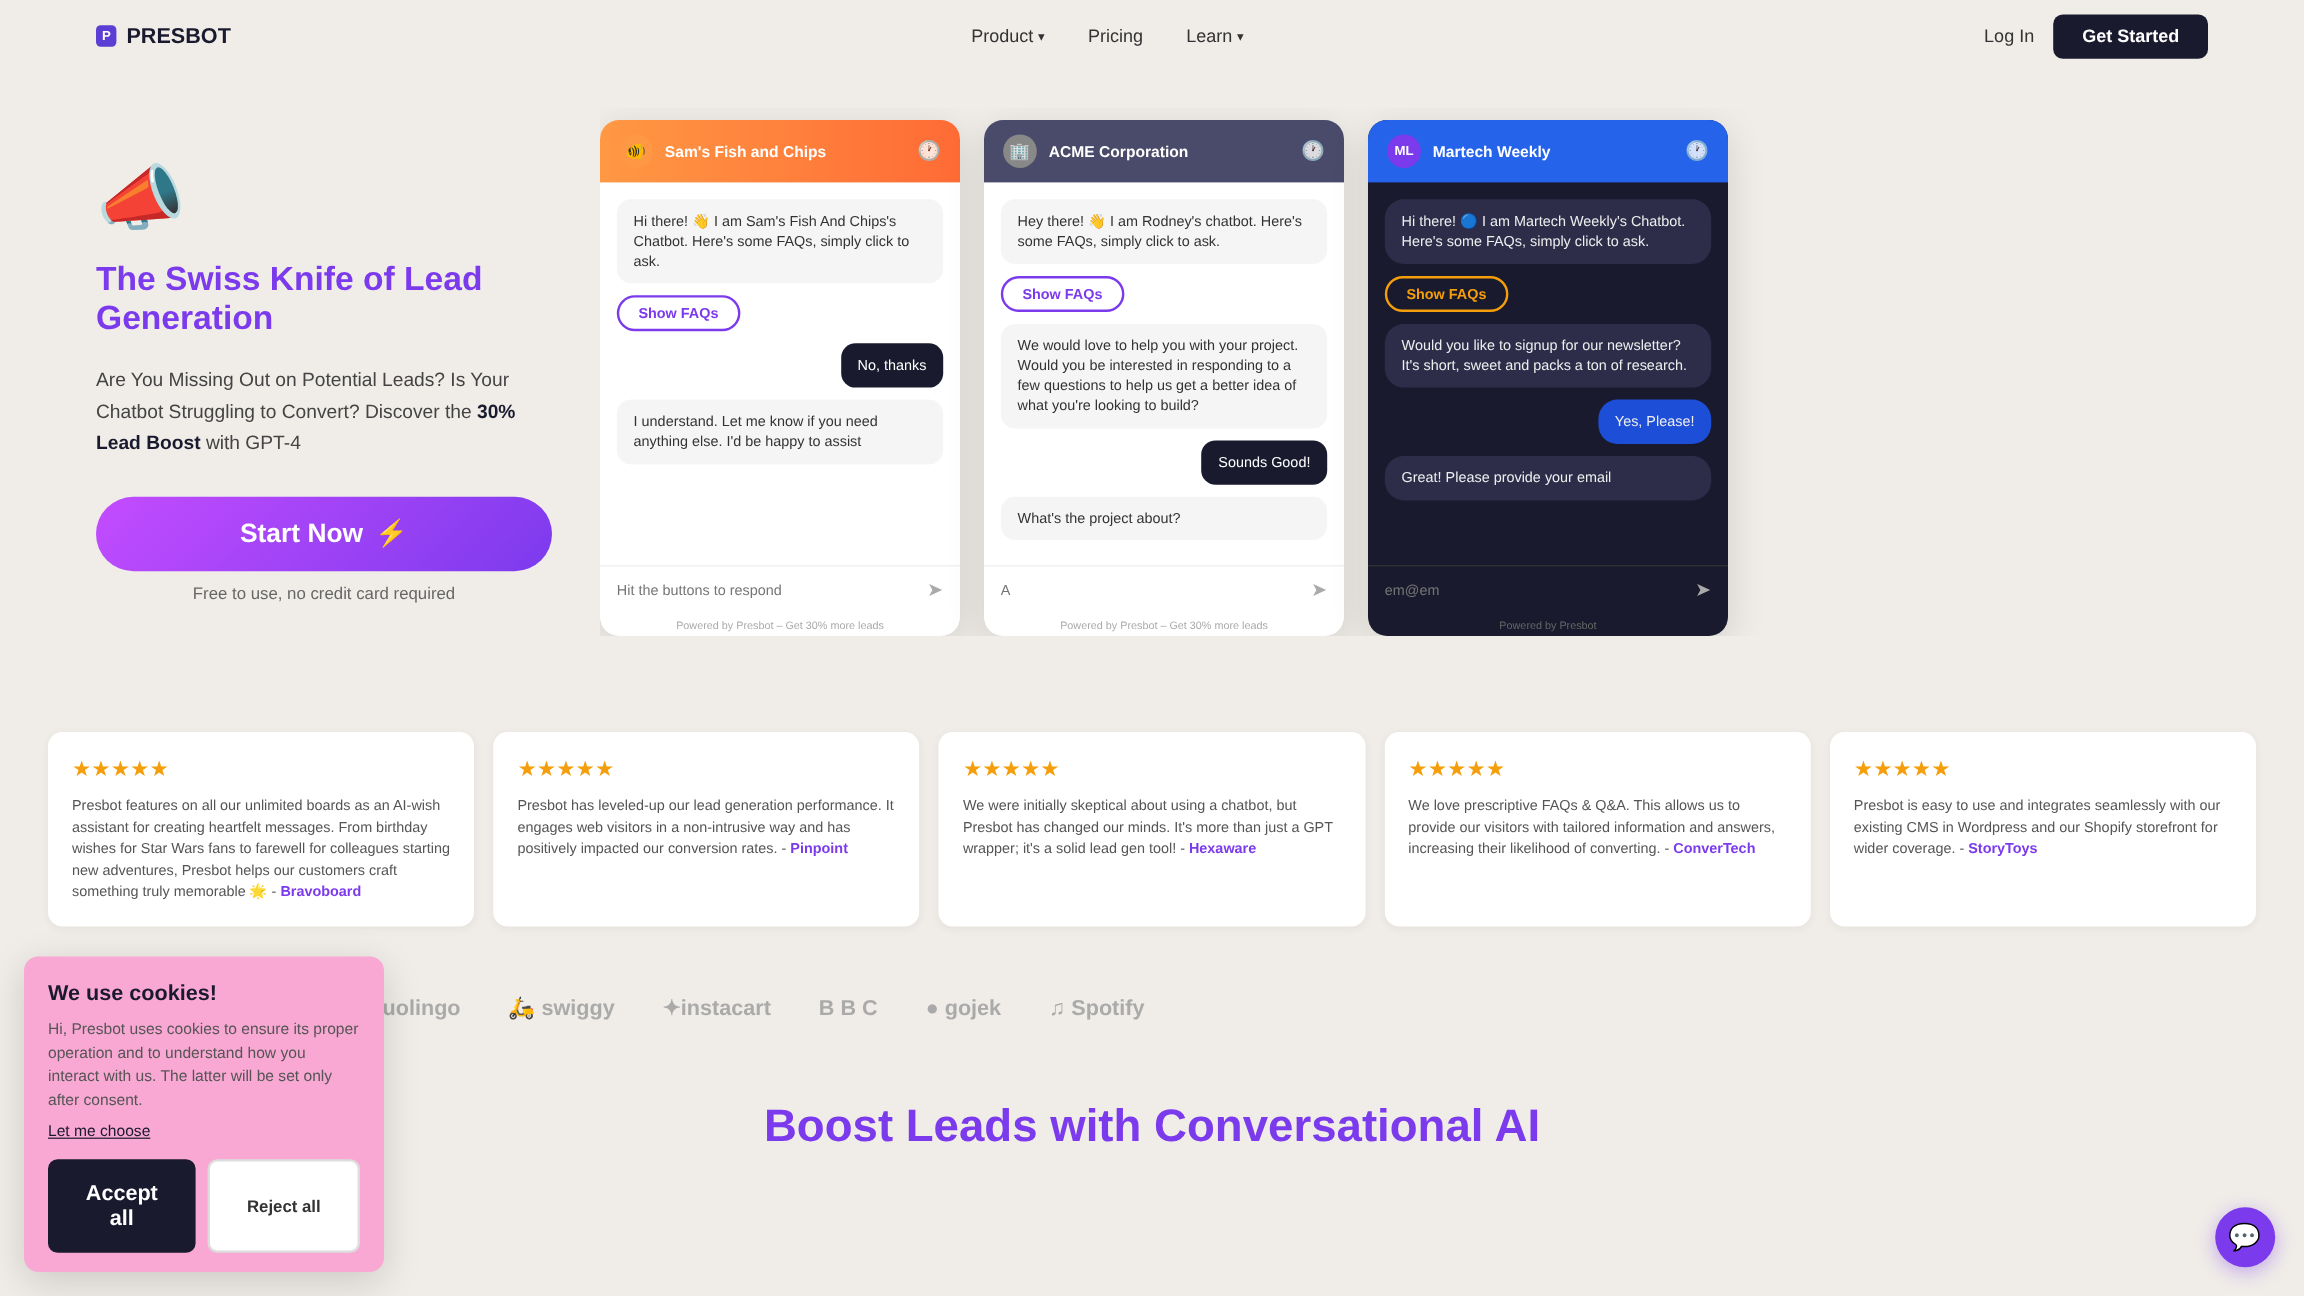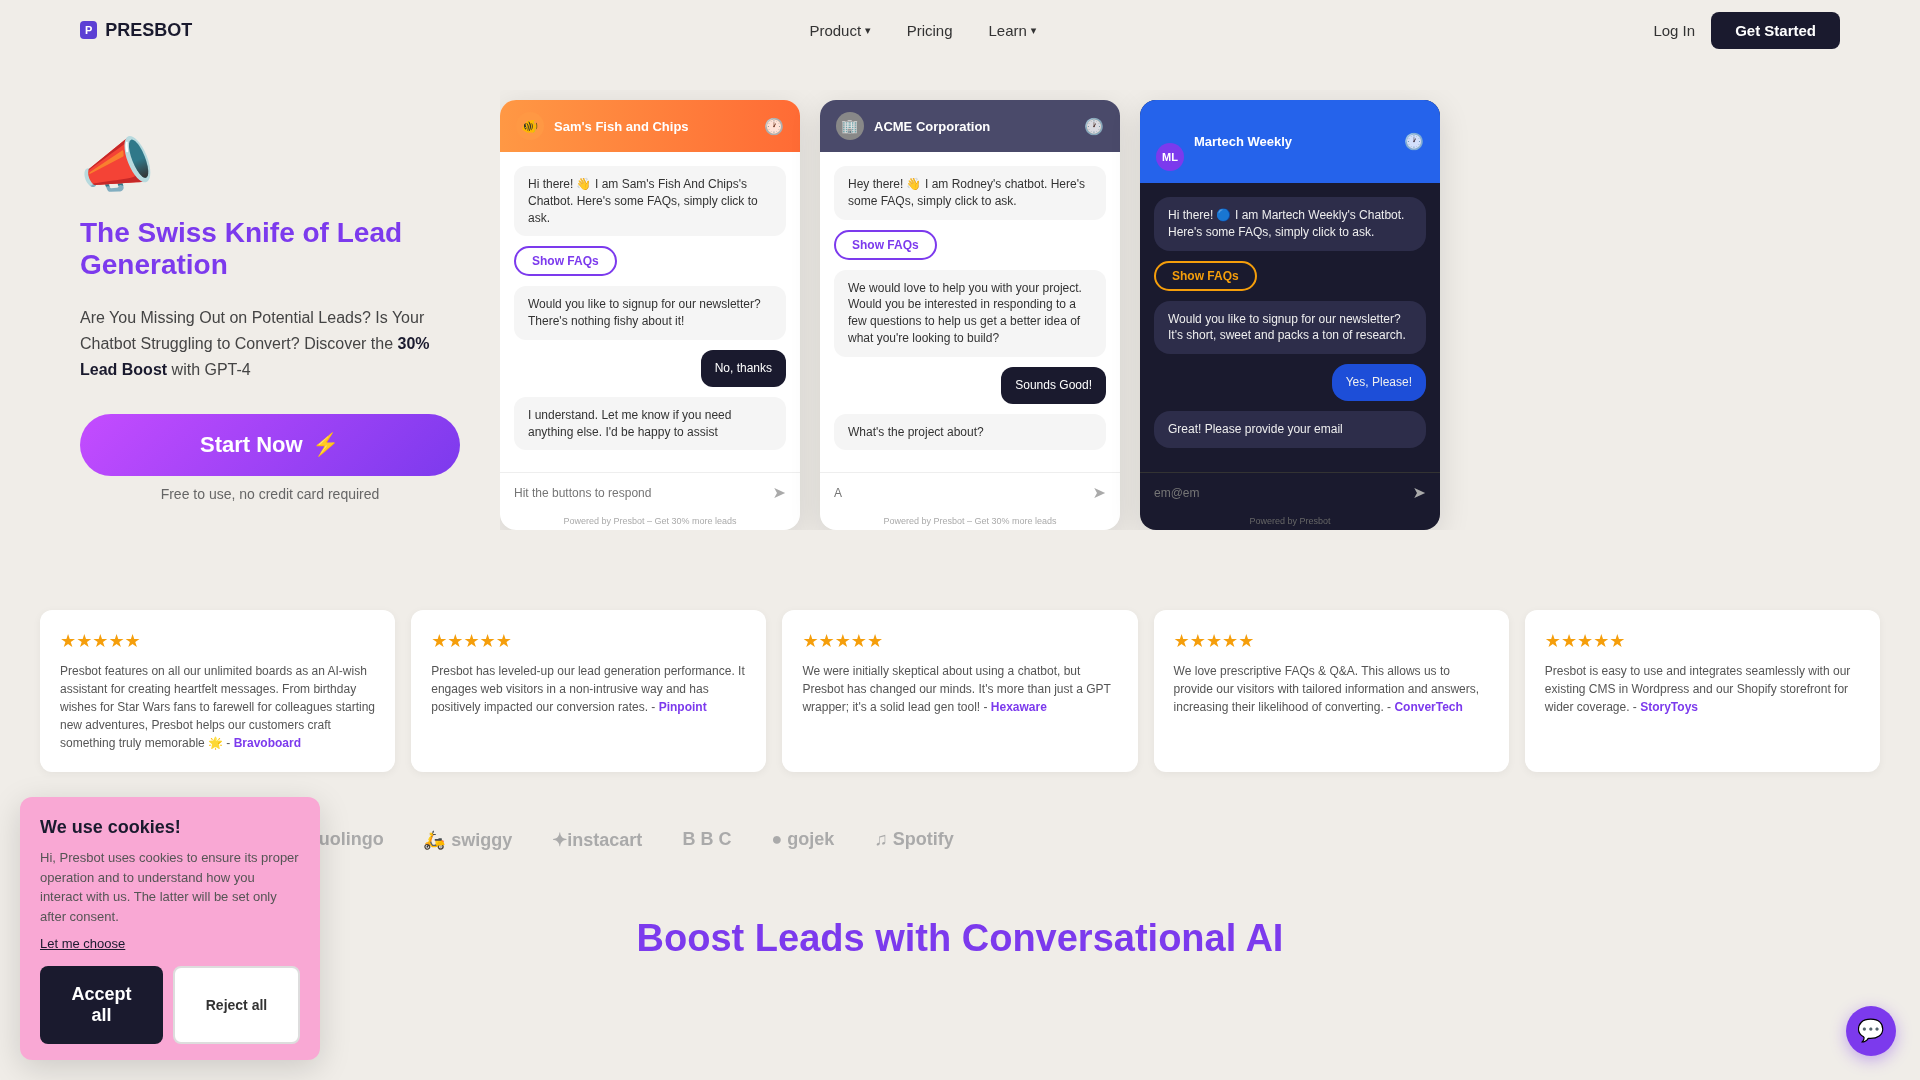--- a/index.html
+++ b/index.html
@@ -31,21 +31,21 @@
     .hero-right { flex: 1; display: flex; gap: 20px; align-items: flex-start; padding-top: 10px; overflow: hidden; }
     .chat-card { background: white; border-radius: 16px; overflow: hidden; box-shadow: 0 8px 32px rgba(0,0,0,0.12); flex: 1; max-width: 300px; min-height: 430px; display: flex; flex-direction: column; }
     .chat-card.dark { background: #1a1a2e; }
     .chat-card.orange-header .chat-header { background: linear-gradient(90deg, #ff9844, #ff6b35); }
     .chat-card.gray-header .chat-header { background: #4a4a6a; }
     .chat-card.blue-header .chat-header { background: #2563eb; }
     .chat-header { padding: 12px 16px; display: flex; align-items: center; justify-content: space-between; }
     .chat-header-left { display: flex; align-items: center; gap: 10px; }
     .chat-avatar { width: 28px; height: 28px; border-radius: 50%; background: #ff9844; display: flex; align-items: center; justify-content: center; font-size: 14px; }
     .chat-avatar.gray-av { background: #888; }
-    .chat-avatar.blue-av { background: #7c3aed; color: white; font-size: 11px; font-weight: 700; margin-top: 31px; }
+    .chat-avatar.blue-av { background: #7c3aed; color: white; font-size: 11px; font-weight: 700; }
     .chat-title { color: white; font-size: 13px; font-weight: 700; }
     .chat-clock { color: rgba(255,255,255,0.8); font-size: 16px; }
     .chat-body { flex: 1; padding: 14px; display: flex; flex-direction: column; gap: 10px; overflow: hidden; }
     .chat-bubble { background: #f5f5f5; border-radius: 12px; padding: 10px 14px; font-size: 12px; color: #333; line-height: 1.4; }
     .chat-card.dark .chat-bubble { background: #2d2d4a; color: #eee; border-radius: 16px; }
     .chat-bubble.right { background: #1a1a2e; color: white; align-self: flex-end; }
     .chat-card.dark .chat-bubble.right { background: #1d4ed8; }
     .chat-btn { border: 2px solid #7c3aed; color: #7c3aed; background: white; border-radius: 20px; padding: 6px 16px; font-size: 12px; cursor: pointer; align-self: flex-start; font-weight: 600; }
     .chat-btn.dark-btn { border-color: #f59e0b; color: #f59e0b; background: transparent; }
     .chat-input-area { padding: 10px 14px; border-top: 1px solid #eee; display: flex; align-items: center; }
@@ -135,21 +135,20 @@
       <div class="chat-header">
         <div class="chat-header-left">
           <div class="chat-avatar">🐠</div>
           <span class="chat-title">Sam's Fish and Chips</span>
         </div>
         <span class="chat-clock">🕐</span>
       </div>
       <div class="chat-body">
         <div class="chat-bubble">Hi there! 👋 I am Sam's Fish And Chips's Chatbot. Here's some FAQs, simply click to ask.</div>
         <button class="chat-btn">Show FAQs</button>
-        <div class="chat-bubble">Would you like to signup for our newsletter? There's nothing fishy about it!</div>
         <div class="chat-bubble right">No, thanks</div>
         <div class="chat-bubble">I understand. Let me know if you need anything else. I'd be happy to assist</div>
       </div>
       <div class="chat-input-area">
         <input type="text" placeholder="Hit the buttons to respond" style="">
         <span class="send-icon">➤</span>
       </div>
       <div class="powered">Powered by Presbot – Get 30% more leads</div>
     </div>
 

